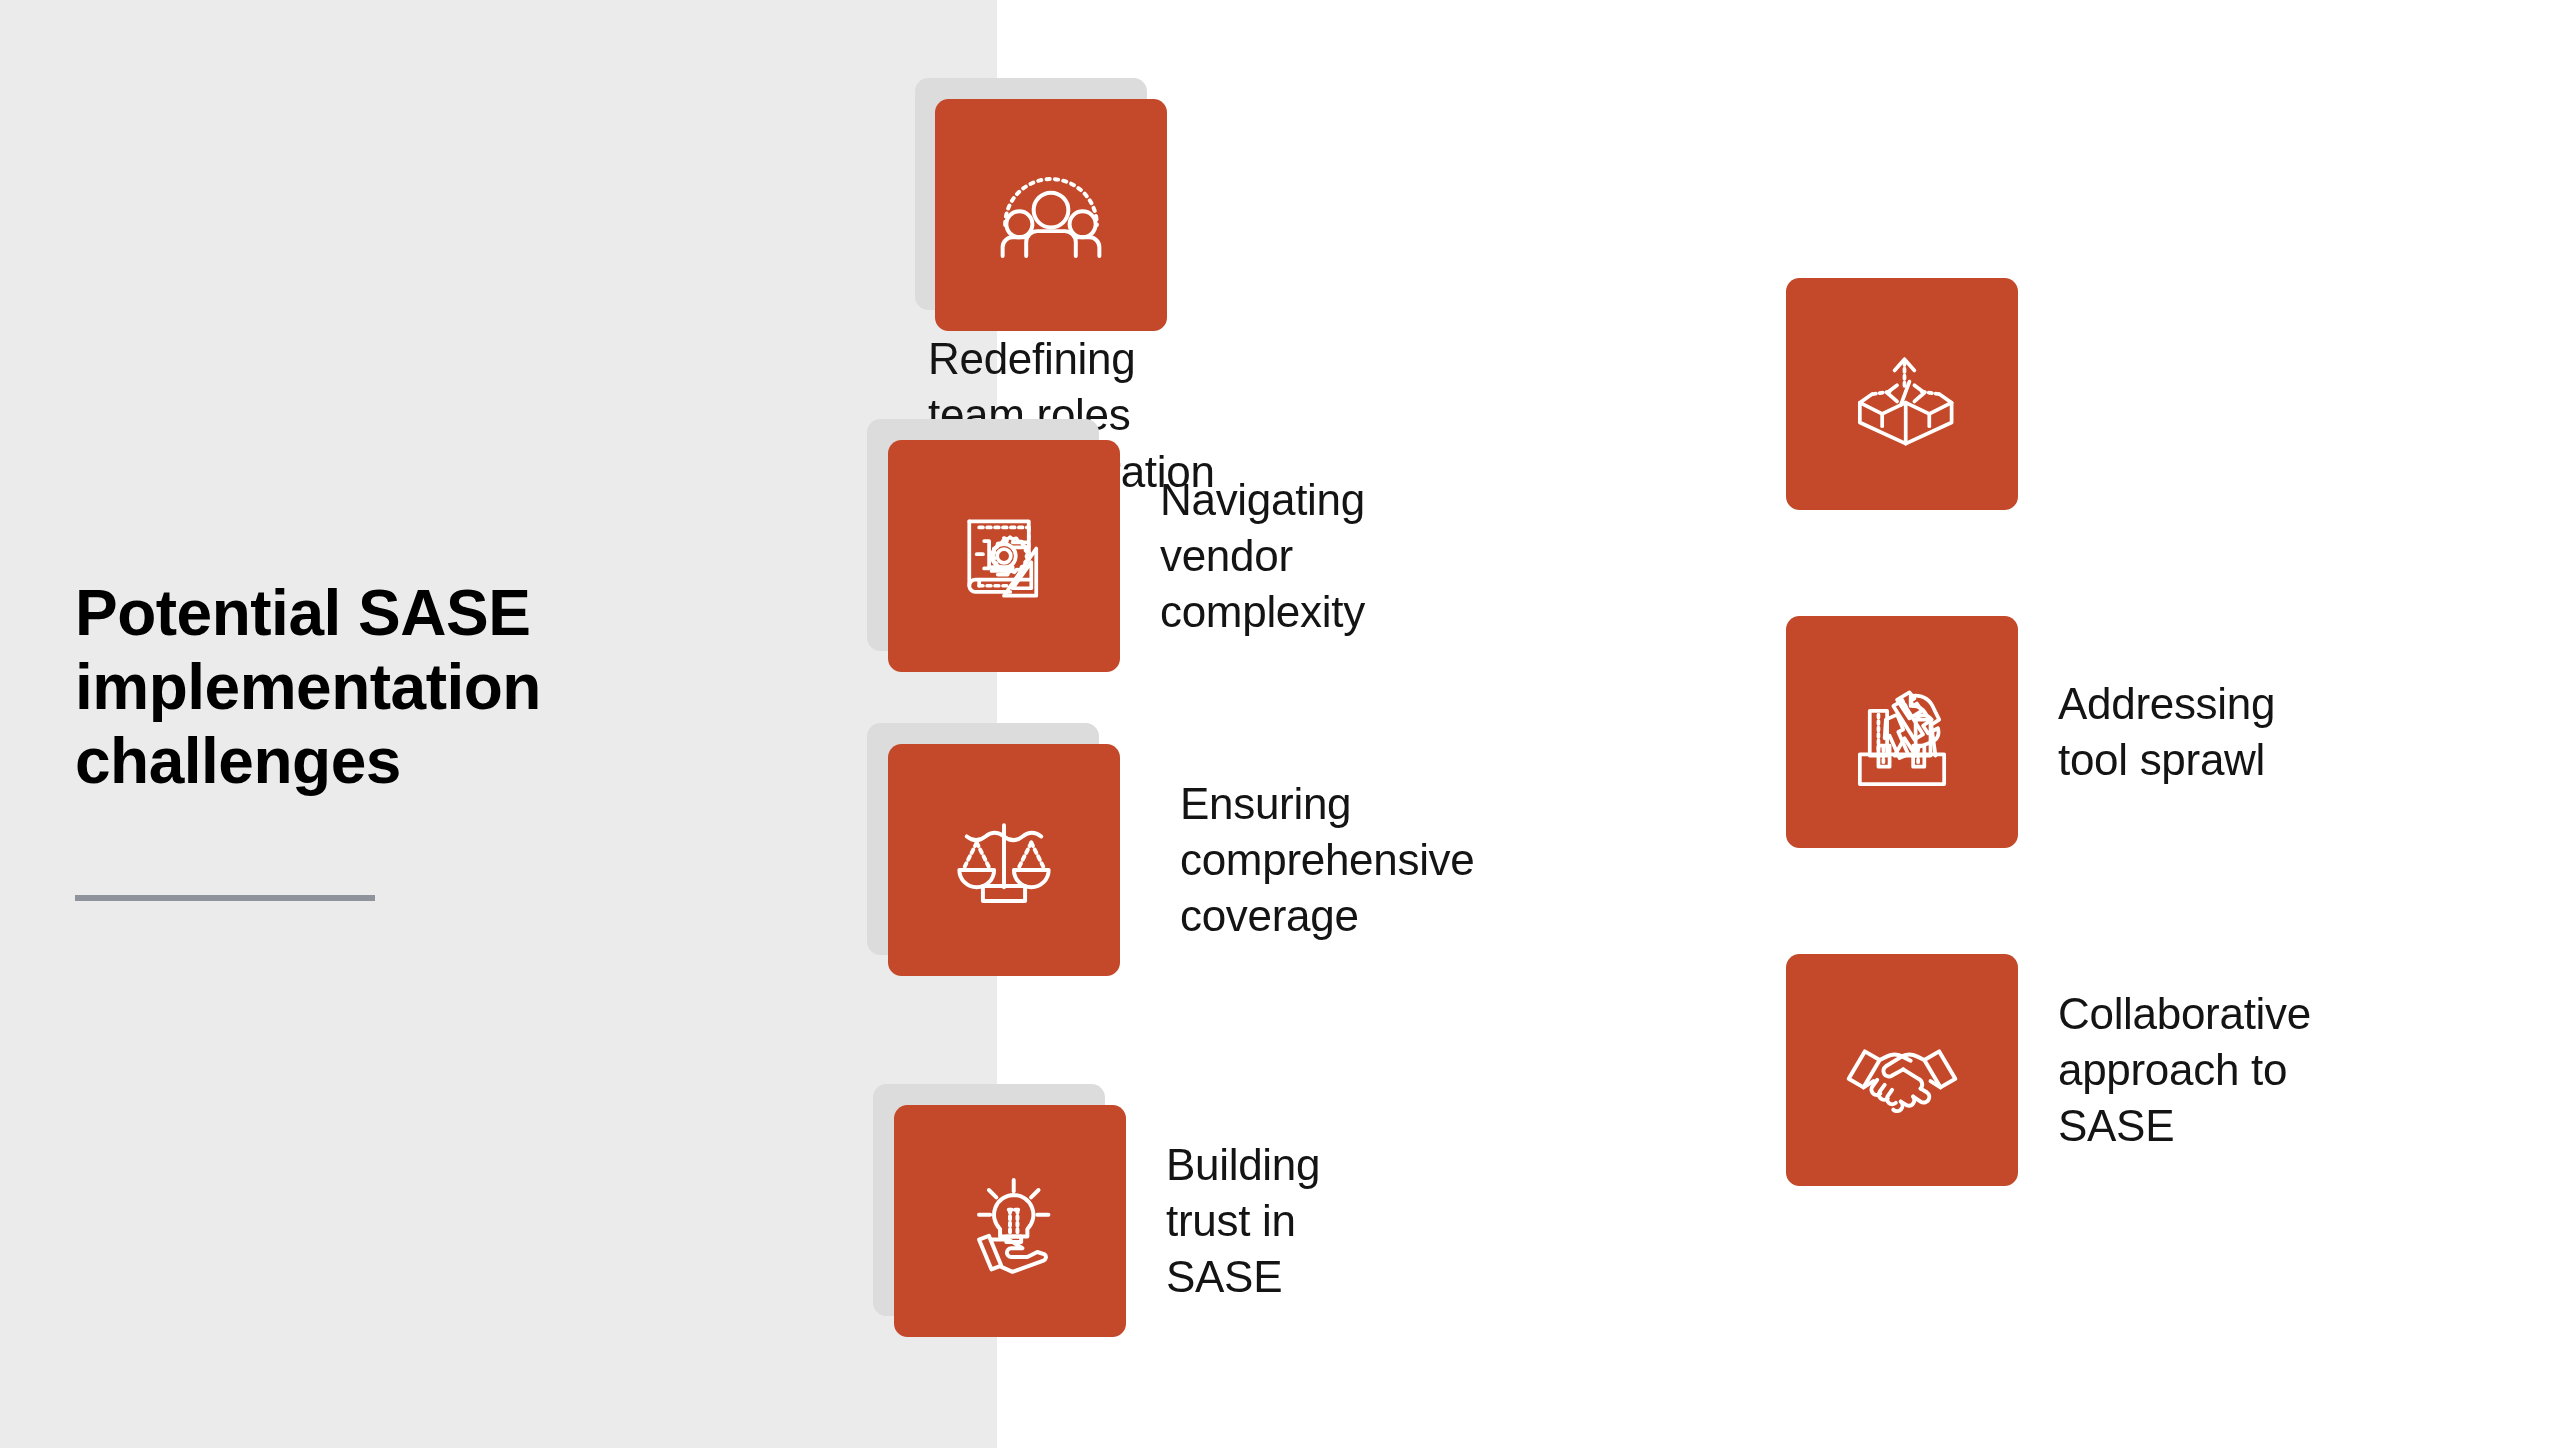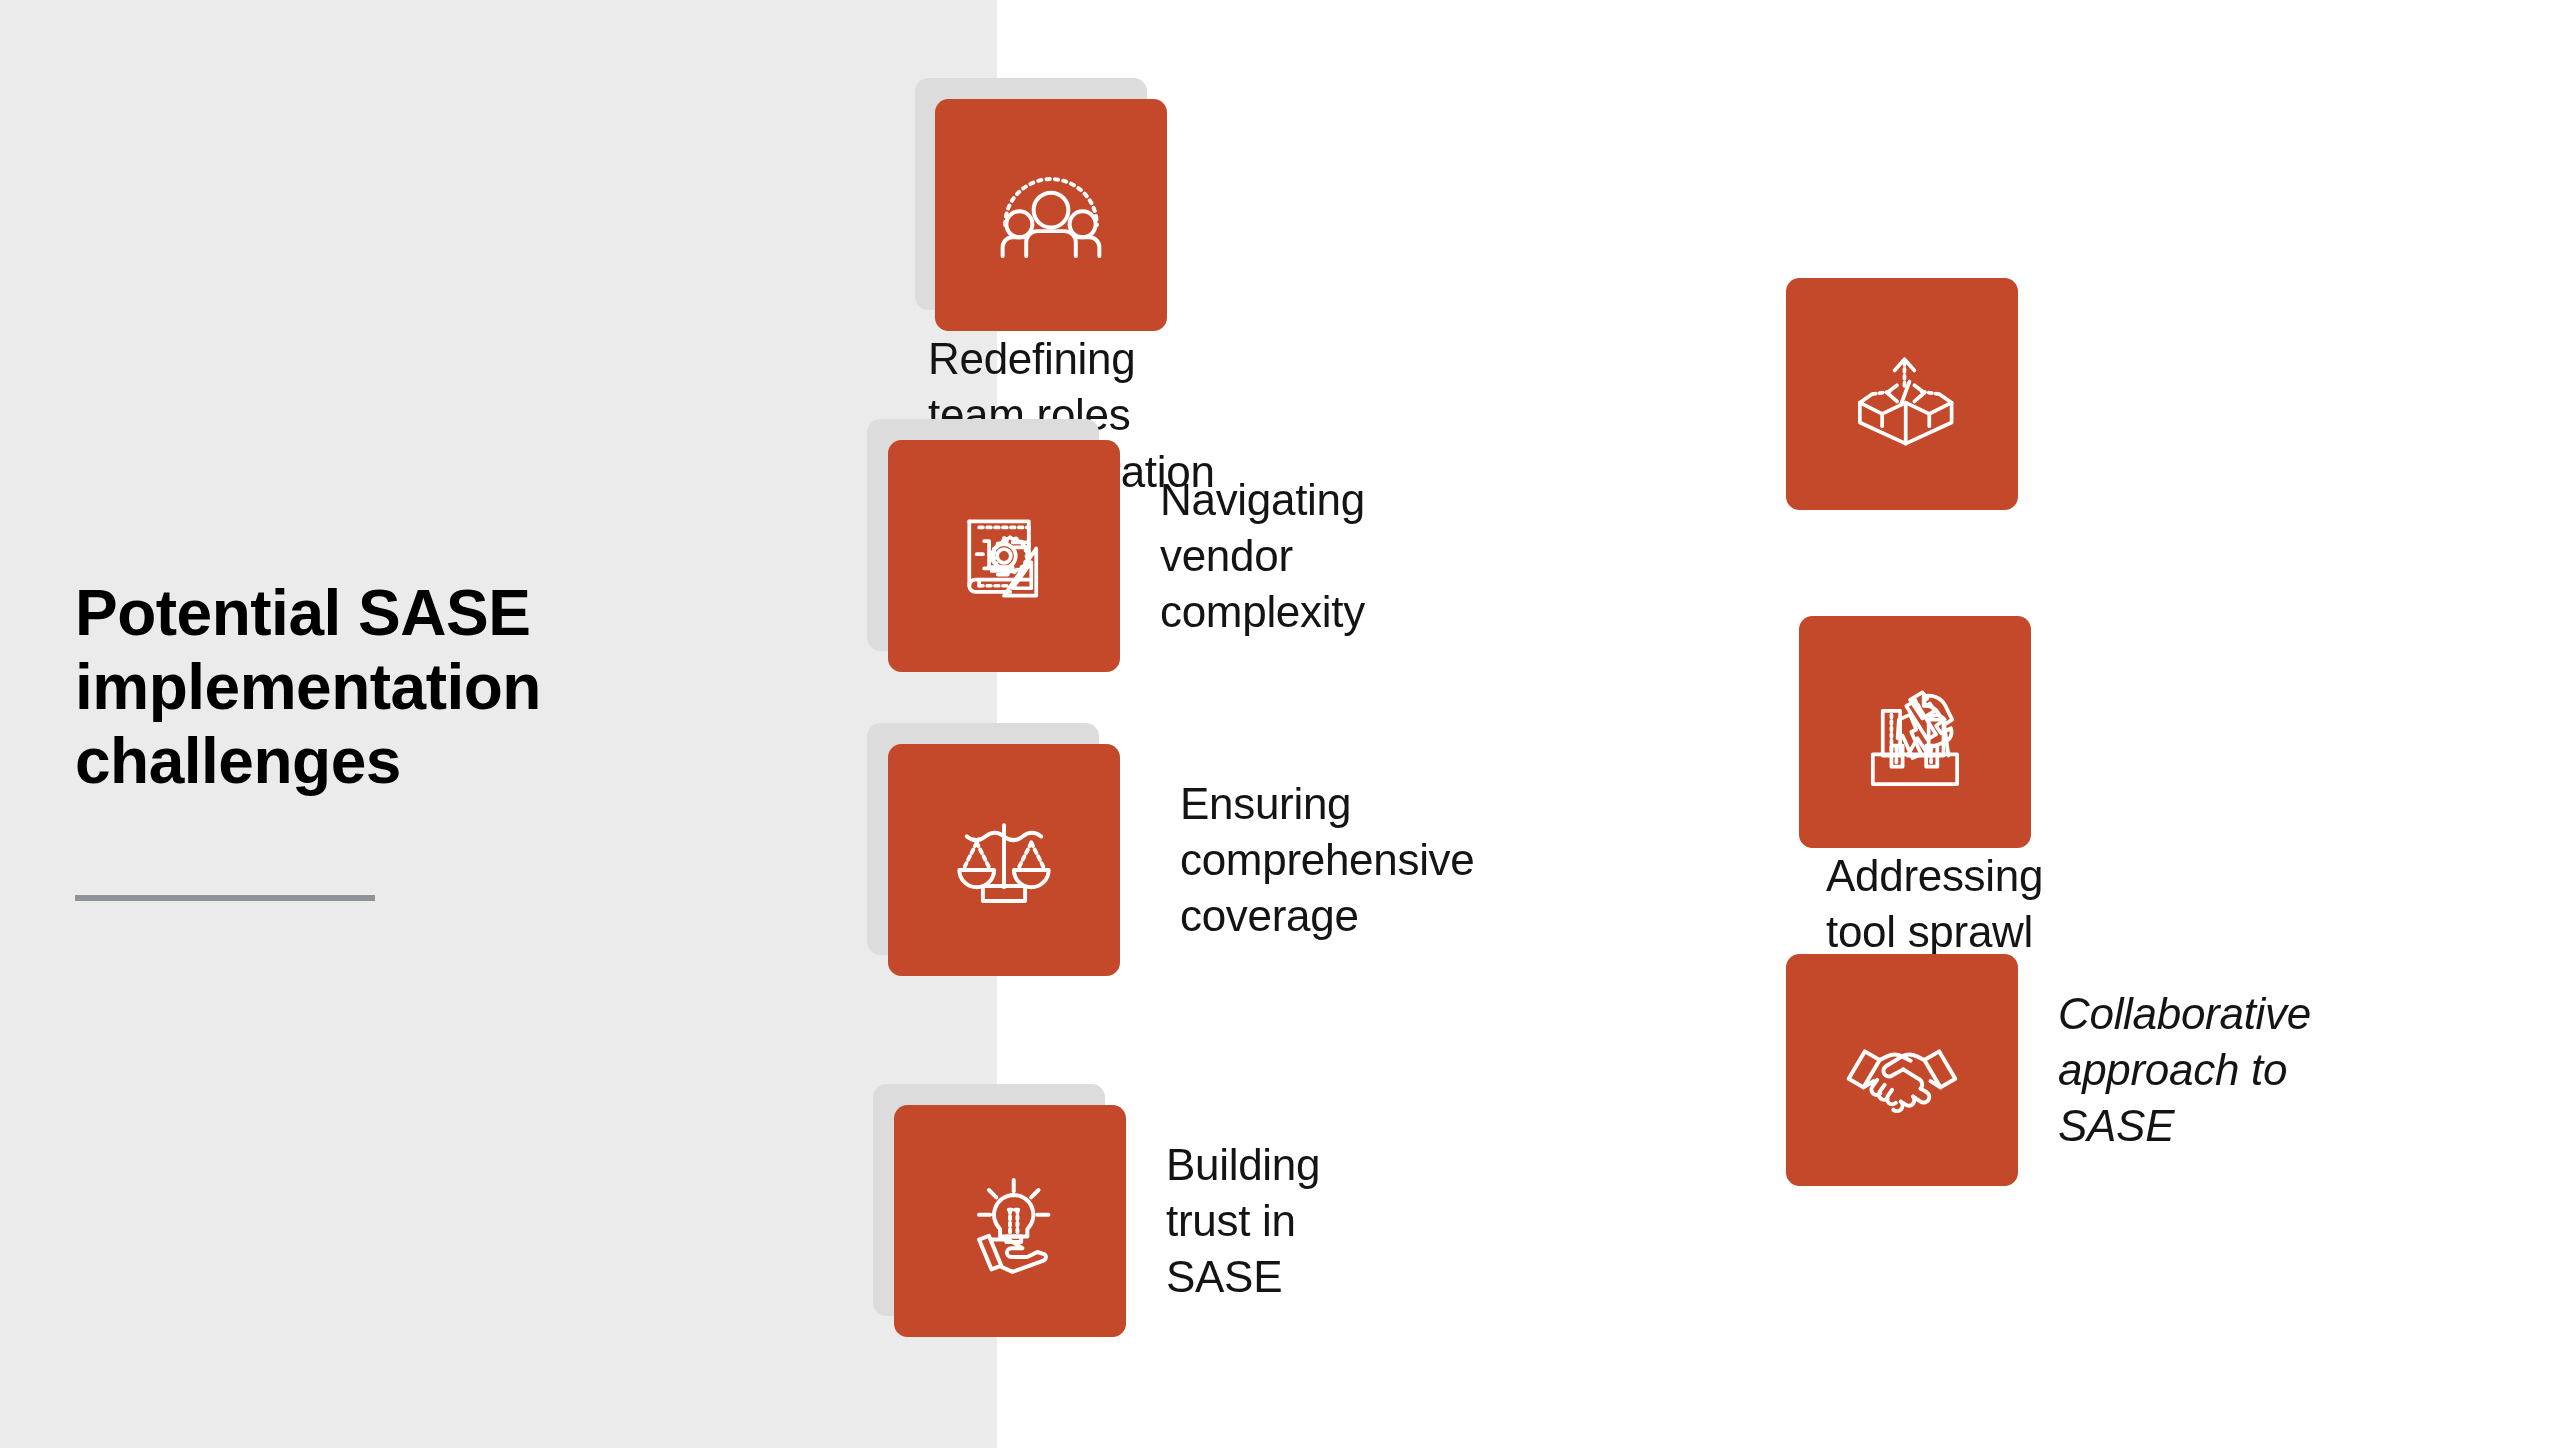--- a/index.html
+++ b/index.html
@@ -79,22 +79,22 @@
   }
 
   
   #row-1 { left:888px; top:99px;flex-direction:column; }
   #row-2 { left:888px; top:440px; }
   #row-3 { left:888px; top:744px;gap:20px; }
   #row-4 { left:888px; top:1105px;margin-left:6px; }
 
   
   #row-5 { left:1786px; top:278px; }
-  #row-6 { left:1786px; top:616px;flex-direction:column; }
-  #row-7 { left:1786px; top:954px;font-style:italic; }
+  #row-6 { left:1786px; top:616px; }
+  #row-7 { left:1786px; top:954px; }
 </style>
 </head>
 <body>
 
 <div id="gray-panel"></div>
 
 <div id="title-block">
   <div id="page-title">Potential SASE
 implementation
 challenges</div>

